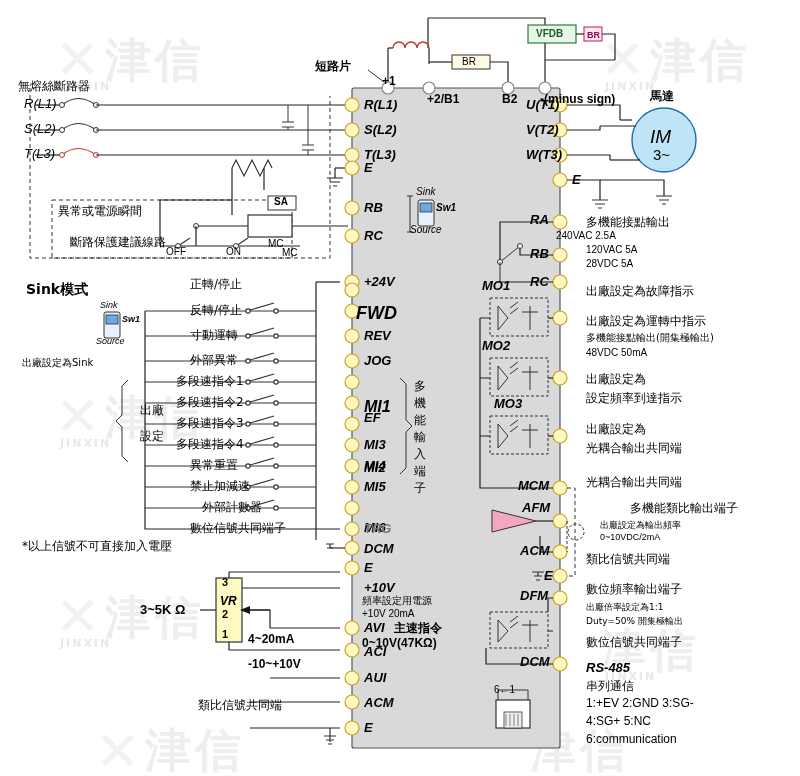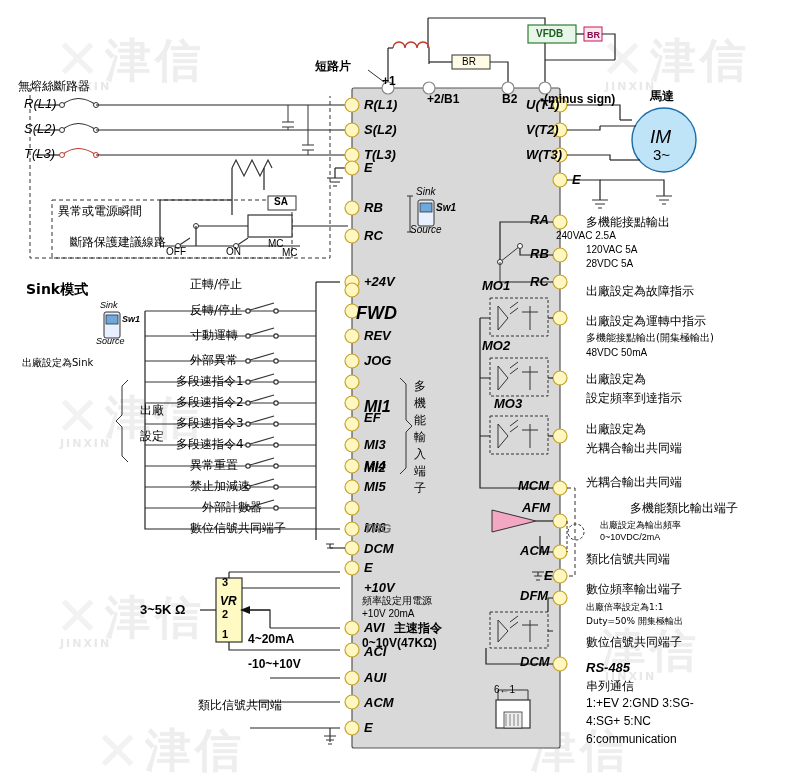--- a/index.html
+++ b/index.html
@@ -393,20 +393,21 @@
   <div class="lbl cn" style="left:190px;top:327px;">寸動運轉</div>
   <div class="lbl cn" style="left:190px;top:352px;">外部異常</div>
   <div class="lbl cn" style="left:176px;top:373px;">多段速指令1</div>
   <div class="lbl cn" style="left:176px;top:394px;">多段速指令2</div>
   <div class="lbl cn" style="left:176px;top:415px;">多段速指令3</div>
   <div class="lbl cn" style="left:176px;top:436px;">多段速指令4</div>
   <div class="lbl cn" style="left:190px;top:457px;">異常重置</div>
   <div class="lbl cn" style="left:190px;top:478px;">禁止加減速</div>
   <div class="lbl cn" style="left:202px;top:499px;">外部計數器</div>
   <div class="lbl cn" style="left:190px;top:520px;">數位信號共同端子</div>
+  <div class="lbl cn" style="left:22px;top:538px;">*以上信號不可直接加入電壓</div>
 
   <div class="lbl it b" style="left:364px;top:97px;font-size:13px;">R(L1)</div>
   <div class="lbl it b" style="left:364px;top:122px;font-size:13px;">S(L2)</div>
   <div class="lbl it b" style="left:364px;top:147px;font-size:13px;">T(L3)</div>
   <div class="lbl it b" style="left:364px;top:160px;font-size:13px;">E</div>
 
   <div class="lbl it b" style="left:364px;top:200px;font-size:13px;">RB</div>
   <div class="lbl it b" style="left:364px;top:228px;font-size:13px;">RC</div>
 
   <div class="lbl it b" style="left:364px;top:274px;font-size:13px;">+24V</div>

